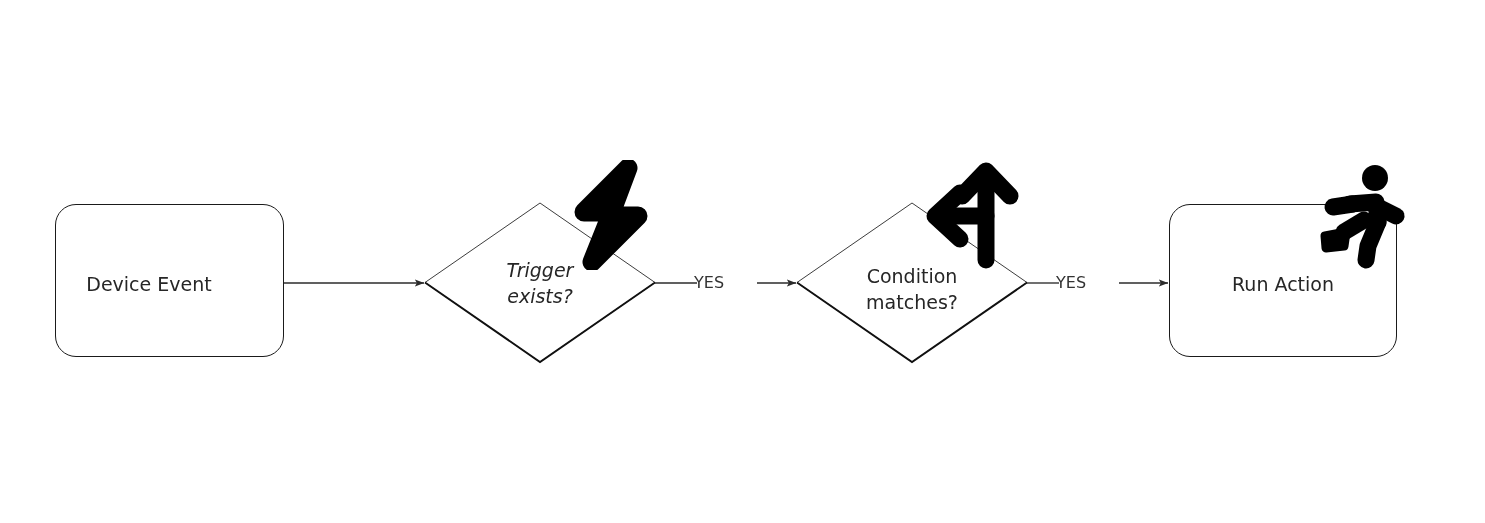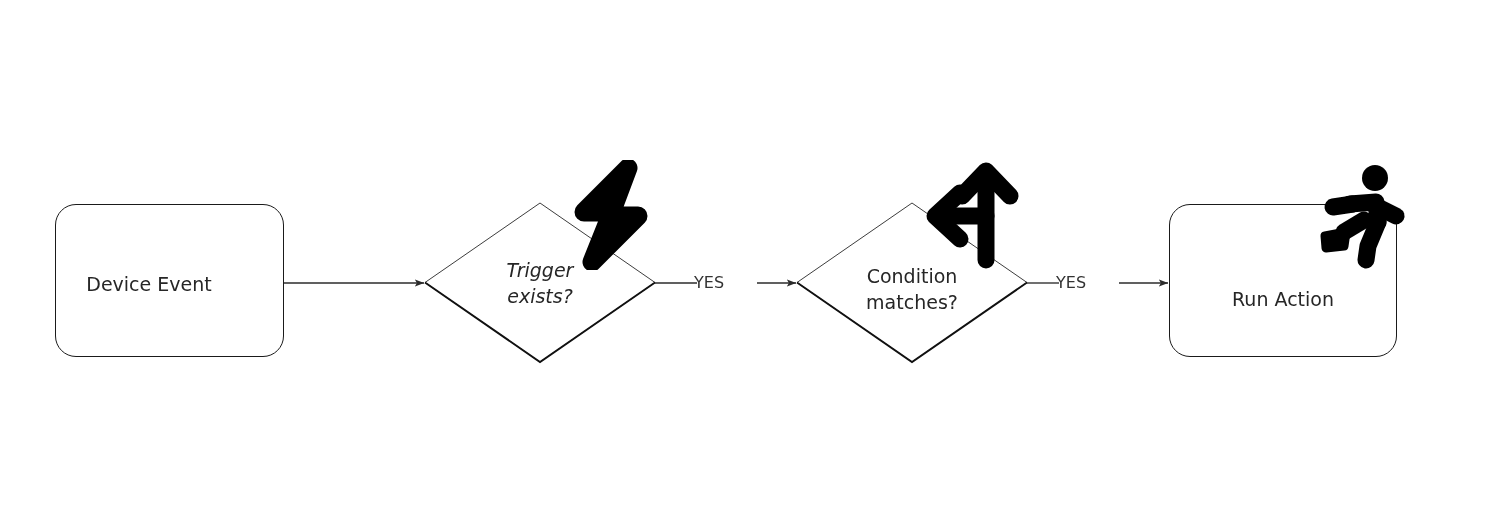--- a/index.html
+++ b/index.html
@@ -49,21 +49,21 @@
     box-sizing: border-box;
     background: #ffffff;
     border: 1.3px solid #1a1a1a;
     border-radius: 21px;
   }
 
   #node-device-event { left: 55px;  top: 204px; width: 229px; height: 153px; }
   #node-run-action   { left: 1169px; top: 204px; width: 228px; height: 153px; }
 
   #label-device-event { left: 55px;  top: 271px; width: 188px; }
-  #label-run-action   { left: 1169px; top: 271px; width: 228px; margin-top: 15px; }
+  #label-run-action   { left: 1169px; top: 271px; width: 228px; }
 
   #label-trigger   { left: 424px; top: 257px; width: 232px; font-style: italic; }
   #label-condition { left: 796px; top: 257px; width: 232px; margin-top: 6px; }
 
   
   #edge-label-yes-1 { left: 694px;  top: 272px; width: 52px; }
   #edge-label-yes-2 { left: 1056px; top: 272px; width: 52px; }
 
   
   .overlay-icon {

